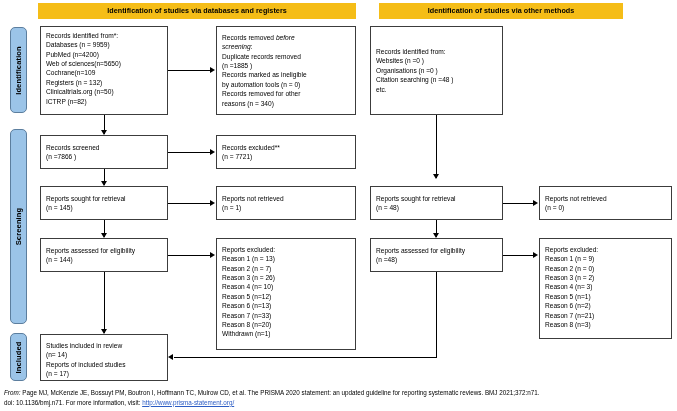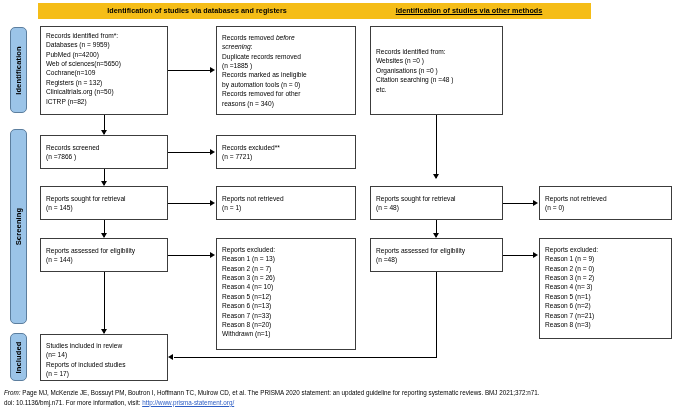--- a/index.html
+++ b/index.html
@@ -117,21 +117,21 @@
   }
   .footer .line2 { display: block; }
 </style>
 </head>
 <body>
 
 <div id="diagram">
 
   <div class="abs banner" style="left:38px; top:3px; width:318px; height:16px;">Identification of studies via databases and registers</div>
 
-  <div class="abs banner" style="left:347px; top:3px; width:244px; height:16px;text-decoration:underline;">Identification of studies via other methods</div>
+  <div class="abs banner" style="left:379px; top:3px; width:244px; height:16px;">Identification of studies via other methods</div>
 
   <div class="abs phase-tab" style="left:10px; top:27px; width:17px; height:86px;">
     <span>Identification</span>
   </div>
 
   <div class="abs phase-tab" style="left:10px; top:129px; width:17px; height:195px;">
     <span>Screening</span>
   </div>
 
   <div class="abs phase-tab" style="left:10px; top:333px; width:17px; height:48px;">

